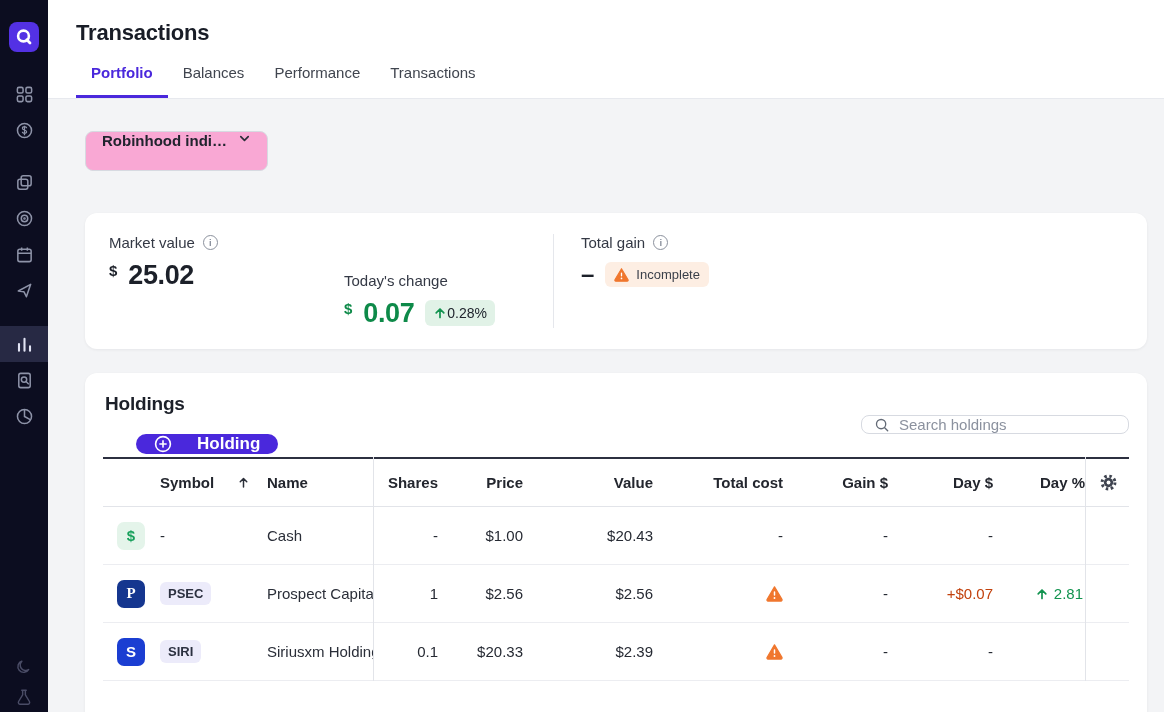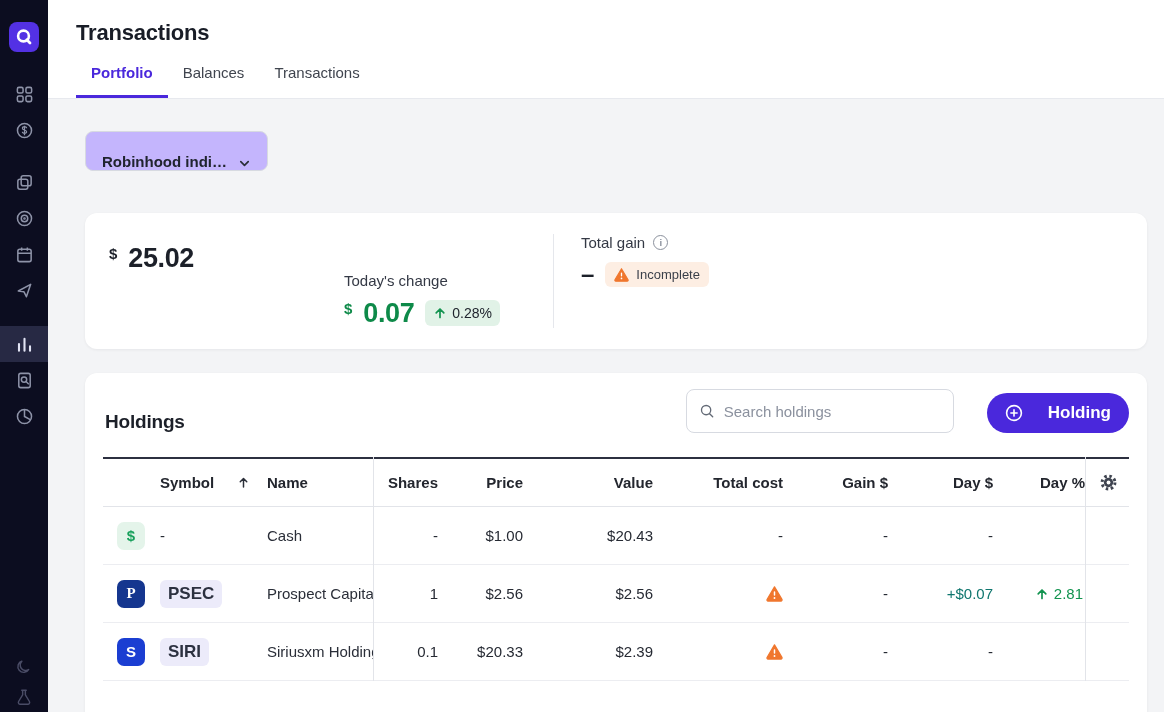--- a/index.html
+++ b/index.html
@@ -25,42 +25,42 @@
   .main { flex: 1; min-width: 0; display: flex; flex-direction: column; }
   .topbar { background: #fff; border-bottom: 1px solid #e7e9ee; padding: 18px 0 0 28px; }
   .topbar h1 { font-size: 22px; line-height: 30px; font-weight: 700; color: #191d27; margin-bottom: 6px; letter-spacing: -0.2px; }
   .tabs { display: flex; margin-top: 16px; }
   .tab { background: none; border: none; font-family: inherit; font-size: 15px; font-weight: 500; color: #40454f; padding: 0 15px 14px; cursor: pointer; border-bottom: 3px solid transparent; }
   .tab.active { color: #4a28dc; font-weight: 700; border-bottom-color: #4a28dc; }
 
   .content { flex: 1; overflow: hidden; padding: 32px 17px 0 37px; }
 
   
-  .dropdown { height: 40px; border-radius: 8px; border: 1px solid #d7dae1; background: #c4b5fd; padding: 0 16px; font-family: inherit; font-size: 15px; font-weight: 700; color: #20242e; display: inline-flex; align-items: flex-end; gap: 11px; cursor: pointer; }
+  .dropdown { height: 40px; border-radius: 8px; border: 1px solid #d7dae1; background: #f9a8d4; padding: 0 16px; font-family: inherit; font-size: 15px; font-weight: 700; color: #20242e; display: inline-flex; align-items: flex-start; gap: 11px; cursor: pointer; }
 
   
   .summary-card { margin-top: 42px; background: #fff; border-radius: 12px; padding: 21px 24px; display: flex; align-items: flex-start; box-shadow: 0 1px 3px rgba(20,25,40,0.06); }
   .stat-label { font-size: 15px; color: #343945; display: flex; align-items: center; gap: 8px; }
   .stat-value-row { margin-top: 9px; display: flex; align-items: center; gap: 11px; }
   .cur { font-size: 15px; font-weight: 700; color: #1c2029; align-self: flex-start; margin-top: 2px; }
   .big { font-size: 27px; font-weight: 700; color: #1c2029; letter-spacing: -0.4px; line-height: 30px; }
   .green { color: #0e8a49; }
   .g1 { width: 235px; }
   .g2 { width: 209px; margin-top: 38px; }
   .g3 { padding-left: 27px; }
   .vdiv { width: 1px; align-self: stretch; background: #e5e7ec; }
-  .pct-badge { background: #e1f2e7; border-radius: 6px; padding: 5px 8px; display: inline-flex; align-items: center; gap: 5px; font-size: 14px; font-weight: 500; color: #20252e; }
+  .pct-badge { background: #e1f2e7; border-radius: 6px; padding: 5px 8px; display: inline-flex; align-items: center; font-size: 14px; font-weight: 500; color: #20252e; }
   .warn-badge { background: #fdeee3; border-radius: 6px; padding: 5px 9px; display: inline-flex; align-items: center; gap: 7px; font-size: 13px; font-weight: 500; color: #3a3f49; }
   .dash-val { font-size: 24px; font-weight: 700; color: #1c2029; }
   .info-icon { width: 15px; height: 15px; border-radius: 50%; border: 1.4px solid #8b919d; color: #8b919d; display: inline-flex; align-items: center; justify-content: center; font-size: 9.5px; font-weight: 700; cursor: pointer; }
   .info-icon::after { content: "i"; }
 
   
   .holdings-card { margin-top: 24px; background: #fff; border-radius: 12px; padding: 20px 18px; height: 440px; box-shadow: 0 1px 3px rgba(20,25,40,0.06); }
-  .holdings-head { display: flex; align-items: flex-end; height: 40px; }
+  .holdings-head { display: flex; align-items: flex-start; height: 40px; flex-direction: column; }
   .holdings-head h2 { font-size: 19px; font-weight: 700; color: #1c2029; margin-left: 2px; letter-spacing: -0.2px; }
   .search { margin-left: auto; width: 268px; height: 44px; border: 1px solid #d7dae1; border-radius: 8px; background: #fff; display: flex; align-items: center; gap: 9px; padding: 0 12px; }
   .search input { border: none; outline: none; flex: 1; min-width: 0; font-family: inherit; font-size: 15px; color: #20242e; background: transparent; }
   .search input::placeholder { color: #8b919e; }
   .add-btn { margin-left: 33px; height: 40px; border: none; border-radius: 20px; background: #4a28dc; color: #fff; font-family: inherit; font-size: 17px; font-weight: 600; display: inline-flex; align-items: center; gap: 25px; padding: 0 18px; cursor: pointer; }
 
   
   .table { margin-top: 24px; position: relative; }
   .vline { position: absolute; top: 0; bottom: 0; width: 1px; background: #e2e4e9; }
   .thead, .row { display: grid; grid-template-columns: 164px 106px 75px 85px 130px 130px 105px 105px 82px 46px; align-items: center; }
@@ -69,25 +69,25 @@
   .th { cursor: pointer; }
   .num { text-align: right; padding-right: 10px; }
   .th-day { padding-right: 0; overflow: hidden; white-space: nowrap; }
   .th-gear { display: flex; justify-content: center; align-items: center; cursor: pointer; }
   .row { height: 58px; border-bottom: 1px solid #ecedf1; font-size: 15px; color: #262a33; cursor: pointer; }
   .sym-cell { display: flex; align-items: center; gap: 15px; padding-left: 14px; }
   .asset-icon { width: 28px; height: 28px; border-radius: 7px; display: inline-flex; align-items: center; justify-content: center; font-size: 15px; font-weight: 700; flex-shrink: 0; }
   .ai-cash { background: #e4f4ea; color: #17a05b; }
   .ai-psec { background: #15368f; color: #fff; font-family: "Liberation Serif", serif; }
   .ai-siri { background: #1b3ed2; color: #fff; }
-  .ticker-badge { background: #ecebfa; color: #2c3140; font-size: 17px; font-weight: 600; padding: 4px 8px; border-radius: 6px; }
+  .ticker-badge { background: #ecebfa; color: #2c3140; font-size: 13px; font-weight: 600; padding: 4px 8px; border-radius: 6px; }
   .name-cell { overflow: hidden; white-space: nowrap; color: #2a2e38; }
   .warn-cell { display: flex; justify-content: flex-end; align-items: center; padding-right: 10px; }
   .pct-cell { display: flex; justify-content: flex-end; align-items: center; gap: 5px; padding-right: 2px; color: #12934f; font-weight: 500; overflow: hidden; }
-  .day-pos { color: #0f766e; }
+  .day-pos { color: #c2410c; }
 </style>
 </head>
 <body>
 
 <div class="app">
 
   <aside class="sidebar">
     <div class="logo">
       <svg width="20" height="20" viewBox="0 0 20 20">
         <circle cx="9.5" cy="9" r="5.4" fill="none" stroke="#fff" stroke-width="2.6"></circle>
@@ -167,37 +167,42 @@
       </div>
     </div>
   </aside>
 
   <main class="main">
     <header class="topbar">
       <h1>Transactions</h1>
       <nav class="tabs">
         <button class="tab active">Portfolio</button>
         <button class="tab">Balances</button>
+        <button class="tab">Performance</button>
         <button class="tab">Transactions</button>
       </nav>
     </header>
 
     <div class="content">
 
       
       <button class="dropdown">
         <span>Robinhood indi…</span>
         <svg width="13" height="13" viewBox="0 0 14 14">
           <path d="M3 5 l4 4 4-4" fill="none" stroke="#2a2e38" stroke-width="1.8" stroke-linecap="round" stroke-linejoin="round"></path>
         </svg>
       </button>
 
       
       <section class="summary-card">
         <div class="g1">
+          <div class="stat-label">
+            <span>Market value</span>
+            <span class="info-icon"></span>
+          </div>
           <div class="stat-value-row">
             <span class="cur">$</span>
             <span class="big">25.02</span>
           </div>
         </div>
         <div class="g2">
           <div class="stat-label">
             <span>Today's change</span>
           </div>
           <div class="stat-value-row">

